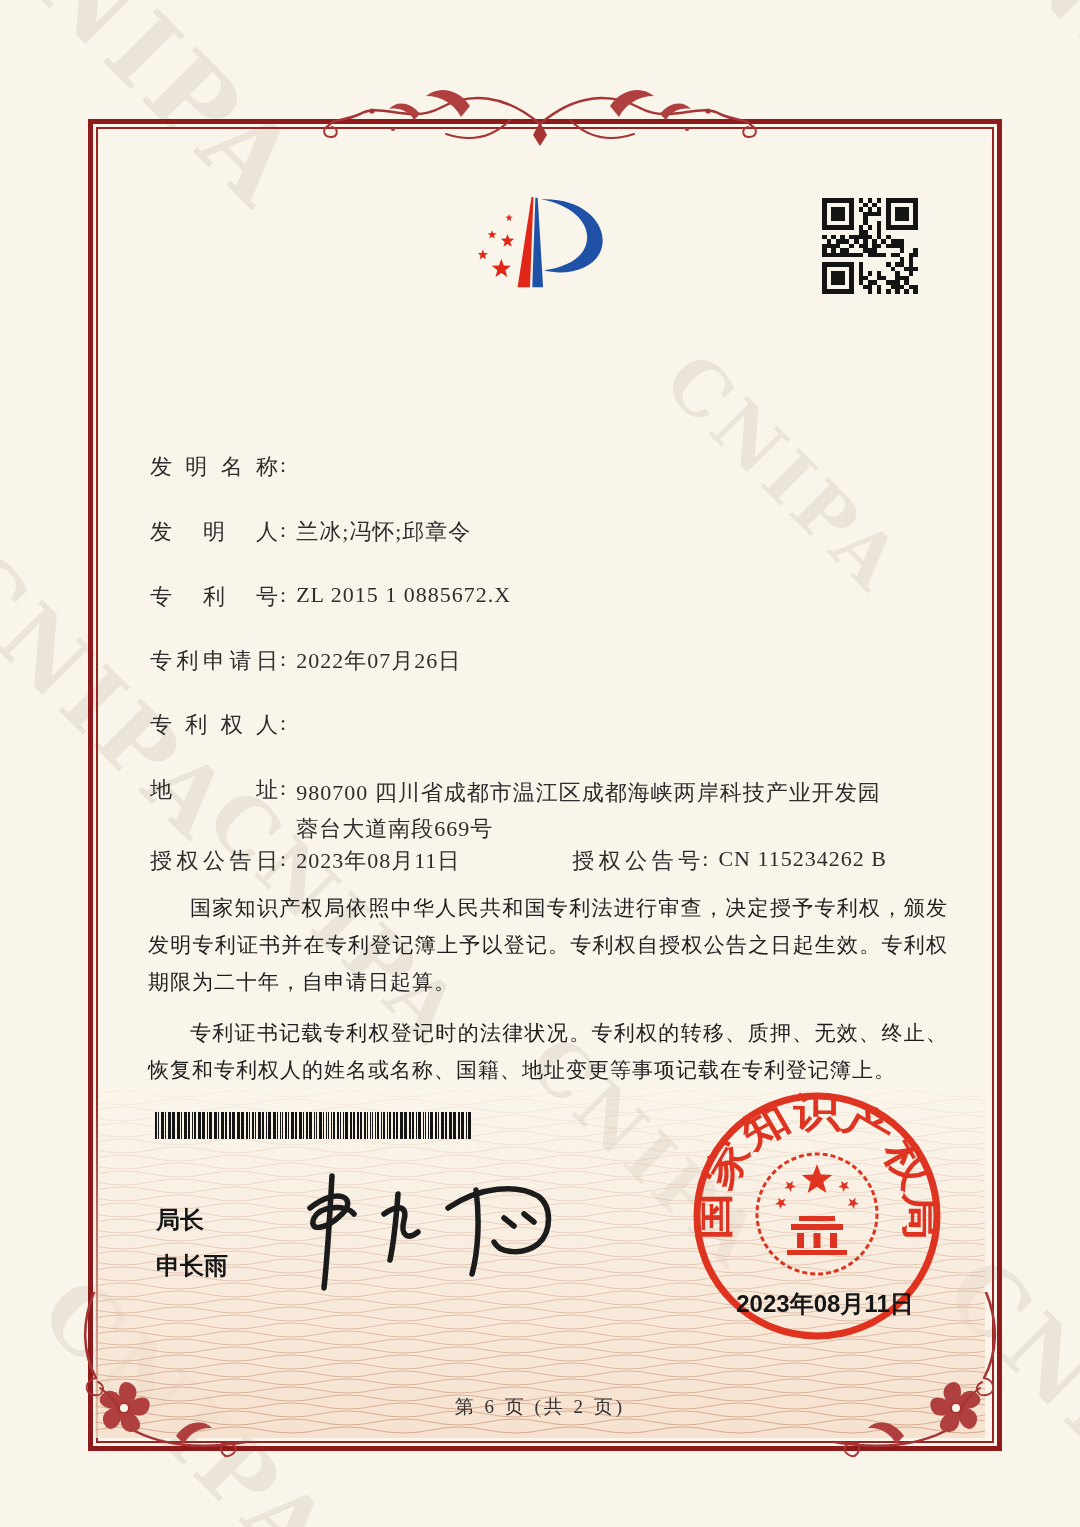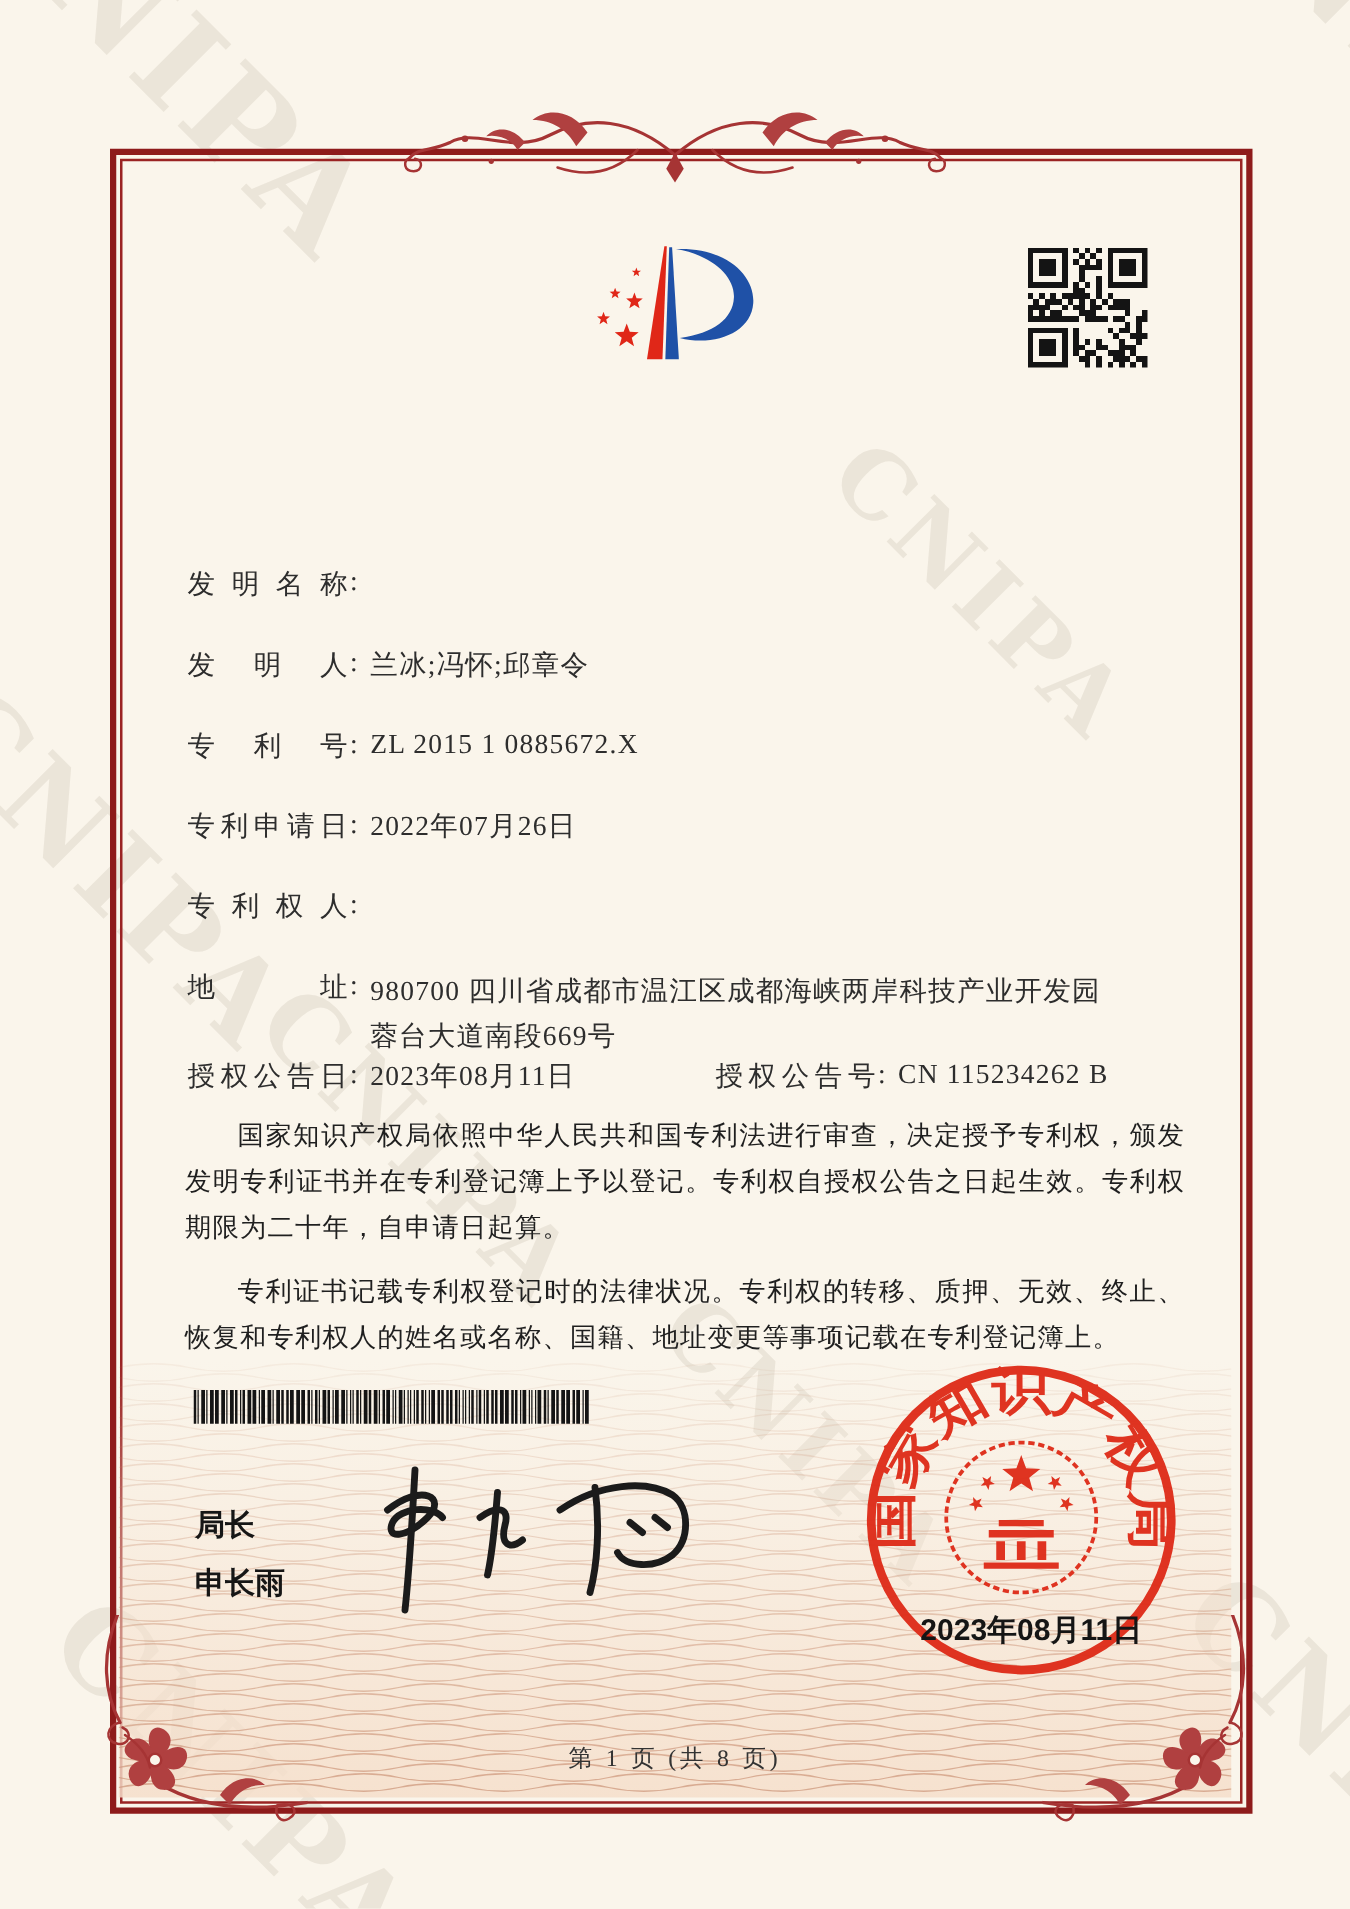--- a/index.html
+++ b/index.html
@@ -726,15 +726,15 @@
       <rect x="112" y="130" width="36" height="5"></rect>
       <rect x="104" y="138" width="52" height="6"></rect>
       <rect x="110" y="147" width="7" height="15"></rect>
       <rect x="126.5" y="147" width="7" height="15"></rect>
       <rect x="143" y="147" width="7" height="15"></rect>
       <rect x="100" y="164" width="60" height="5"></rect>
     </g>
   </svg>
   <div class="seal-date">2023年08月11日</div>
 
-  <div class="page-info">第 1 页 (共 8 页)</div>
+  <div class="page-info">第 6 页 (共 2 页)</div>
 
 </div>
 
 </body></html>

